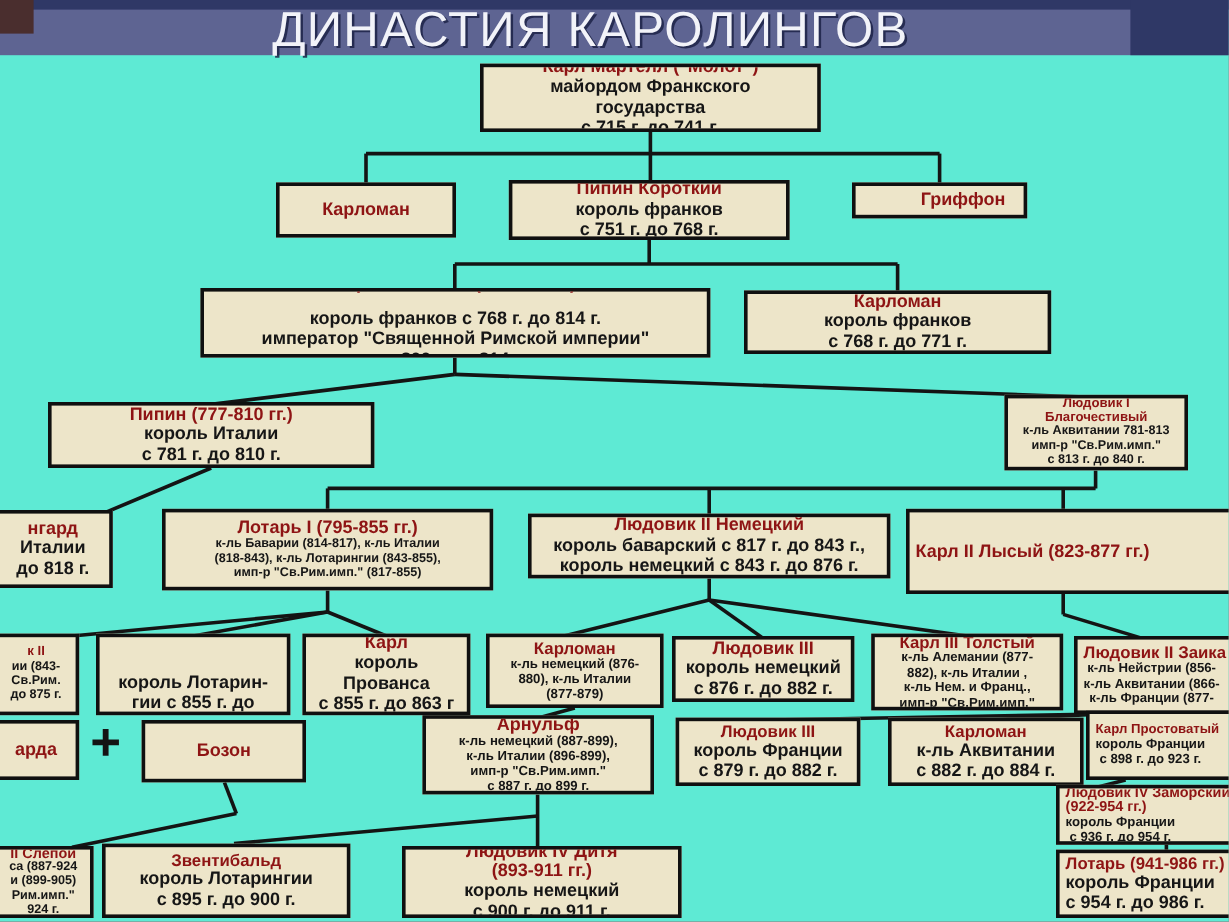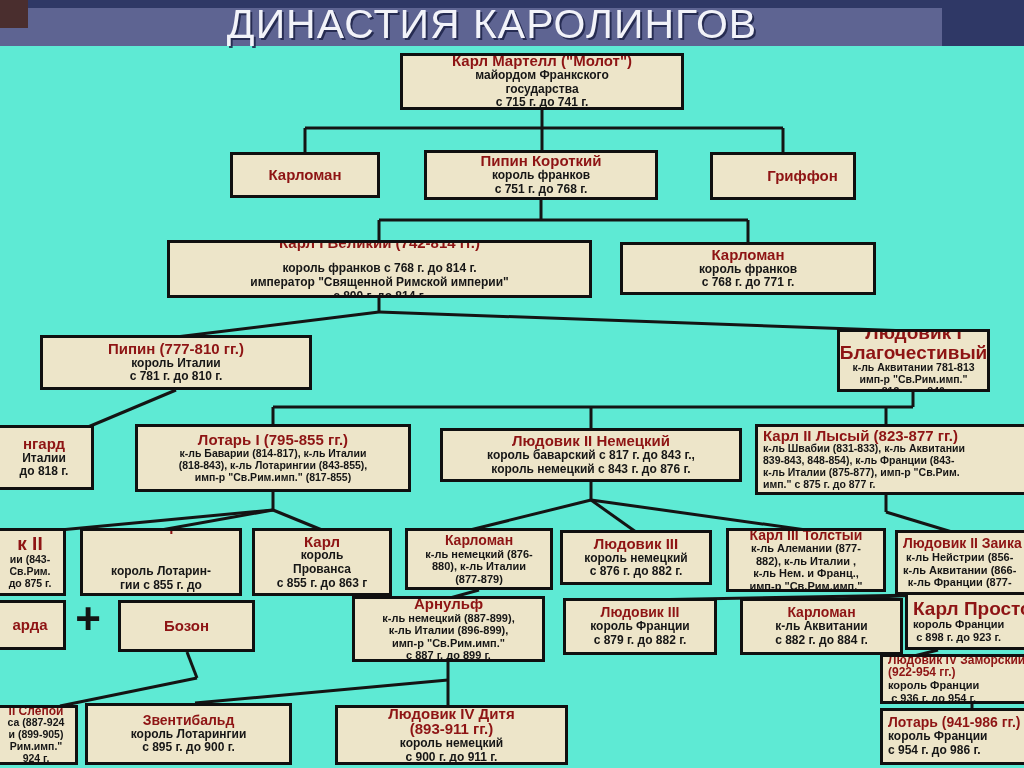--- a/index.html
+++ b/index.html
@@ -16,22 +16,22 @@
   
   .wires{position:absolute;left:0;top:0;z-index:1;}
   .wires line{stroke:#141414;stroke-width:3;}
   
   .node{position:absolute;box-sizing:border-box;background:#ede5c9;border:3px solid #101010;
         display:flex;flex-direction:column;justify-content:center;align-items:center;
         text-align:center;padding:1px 3px;z-index:2;overflow:hidden;}
   .node.clip-r{align-items:flex-start;text-align:left;padding-left:5px;}
   .nm{color:#8e1414;font-weight:700;line-height:1.05;white-space:pre;}
   .dt{color:#161616;font-weight:700;line-height:1.14;white-space:pre;}
-  .n15{font-size:15px;} .n14{font-size:14px;} .n13{font-size:19px;} .n12{font-size:12px;}
-  .d12{font-size:12px;} .d11{font-size:11px;text-align:center;} .d10{font-size:10.5px;}
+  .n15{font-size:15px;} .n14{font-size:14px;} .n13{font-size:11px;} .n12{font-size:12px;}
+  .d12{font-size:15px;} .d11{font-size:11px;text-align:center;} .d10{font-size:10.5px;}
   .plus{position:absolute;left:68px;top:596px;width:40px;height:46px;z-index:2;
         font-size:44px;font-weight:700;line-height:46px;text-align:center;color:#141414;}
 </style>
 </head>
 <body>
 
 <div id="stage">
 
   <svg class="wires" width="1024" height="768" viewBox="0 0 1024 768">
     <line x1="542" y1="108" x2="542" y2="128"></line>
@@ -88,21 +88,21 @@
   </div>
 
   <div class="node" style="left:230px;top:152px;width:150px;height:46px;">
     <div class="nm n15">Карломан</div>
   </div>
   <div class="node" style="left:424px;top:150px;width:234px;height:50px;">
     <div class="nm n15">Пипин Короткий</div>
     <div class="dt d12">король франков
 с 751 г. до 768 г.</div>
   </div>
-  <div class="node" style="left:710px;top:152px;width:146px;height:48px;padding-left:42px;">
+  <div class="node" style="left:710px;top:152px;width:146px;height:30px;padding-left:42px;">
     <div class="nm n15">Гриффон</div>
   </div>
 
   <div class="node" style="left:167px;top:240px;width:425px;height:58px;gap:12px;">
     <div class="nm n15">Карл I Великий (742-814 гг.)</div>
     <div class="dt d12">король франков с 768 г. до 814 г.
 император "Священной Римской империи"
 с 800 г. до 814 г.</div>
   </div>
   <div class="node" style="left:620px;top:242px;width:256px;height:53px;">
@@ -135,24 +135,20 @@
 (818-843), к-ль Лотарингии (843-855),
 имп-р "Св.Рим.имп." (817-855)</div>
   </div>
   <div class="node" style="left:440px;top:428px;width:302px;height:54px;">
     <div class="nm n15">Людовик II Немецкий</div>
     <div class="dt d12">король баварский с 817 г. до 843 г.,
 король немецкий с 843 г. до 876 г.</div>
   </div>
   <div class="node clip-r" style="left:755px;top:424px;width:290px;height:71px;">
     <div class="nm n15">Карл II Лысый (823-877 гг.)</div>
-    <div class="dt d10">к-ль Швабии (831-833), к-ль Аквитании
-839-843, 848-854), к-ль Франции (843-
-к-ль Италии (875-877), имп-р "Св.Рим.
-имп." с 875 г. до 877 г.</div>
   </div>
 
   <div class="node" style="left:-6px;top:528px;width:72px;height:68px;">
     <div class="nm n13">к II</div>
     <div class="dt d10">ии (843-
 Св.Рим.
 до 875 г.</div>
   </div>
   <div class="node" style="left:80px;top:528px;width:162px;height:68px;gap:32px;">
     <div class="nm n15">Лотарь</div>

